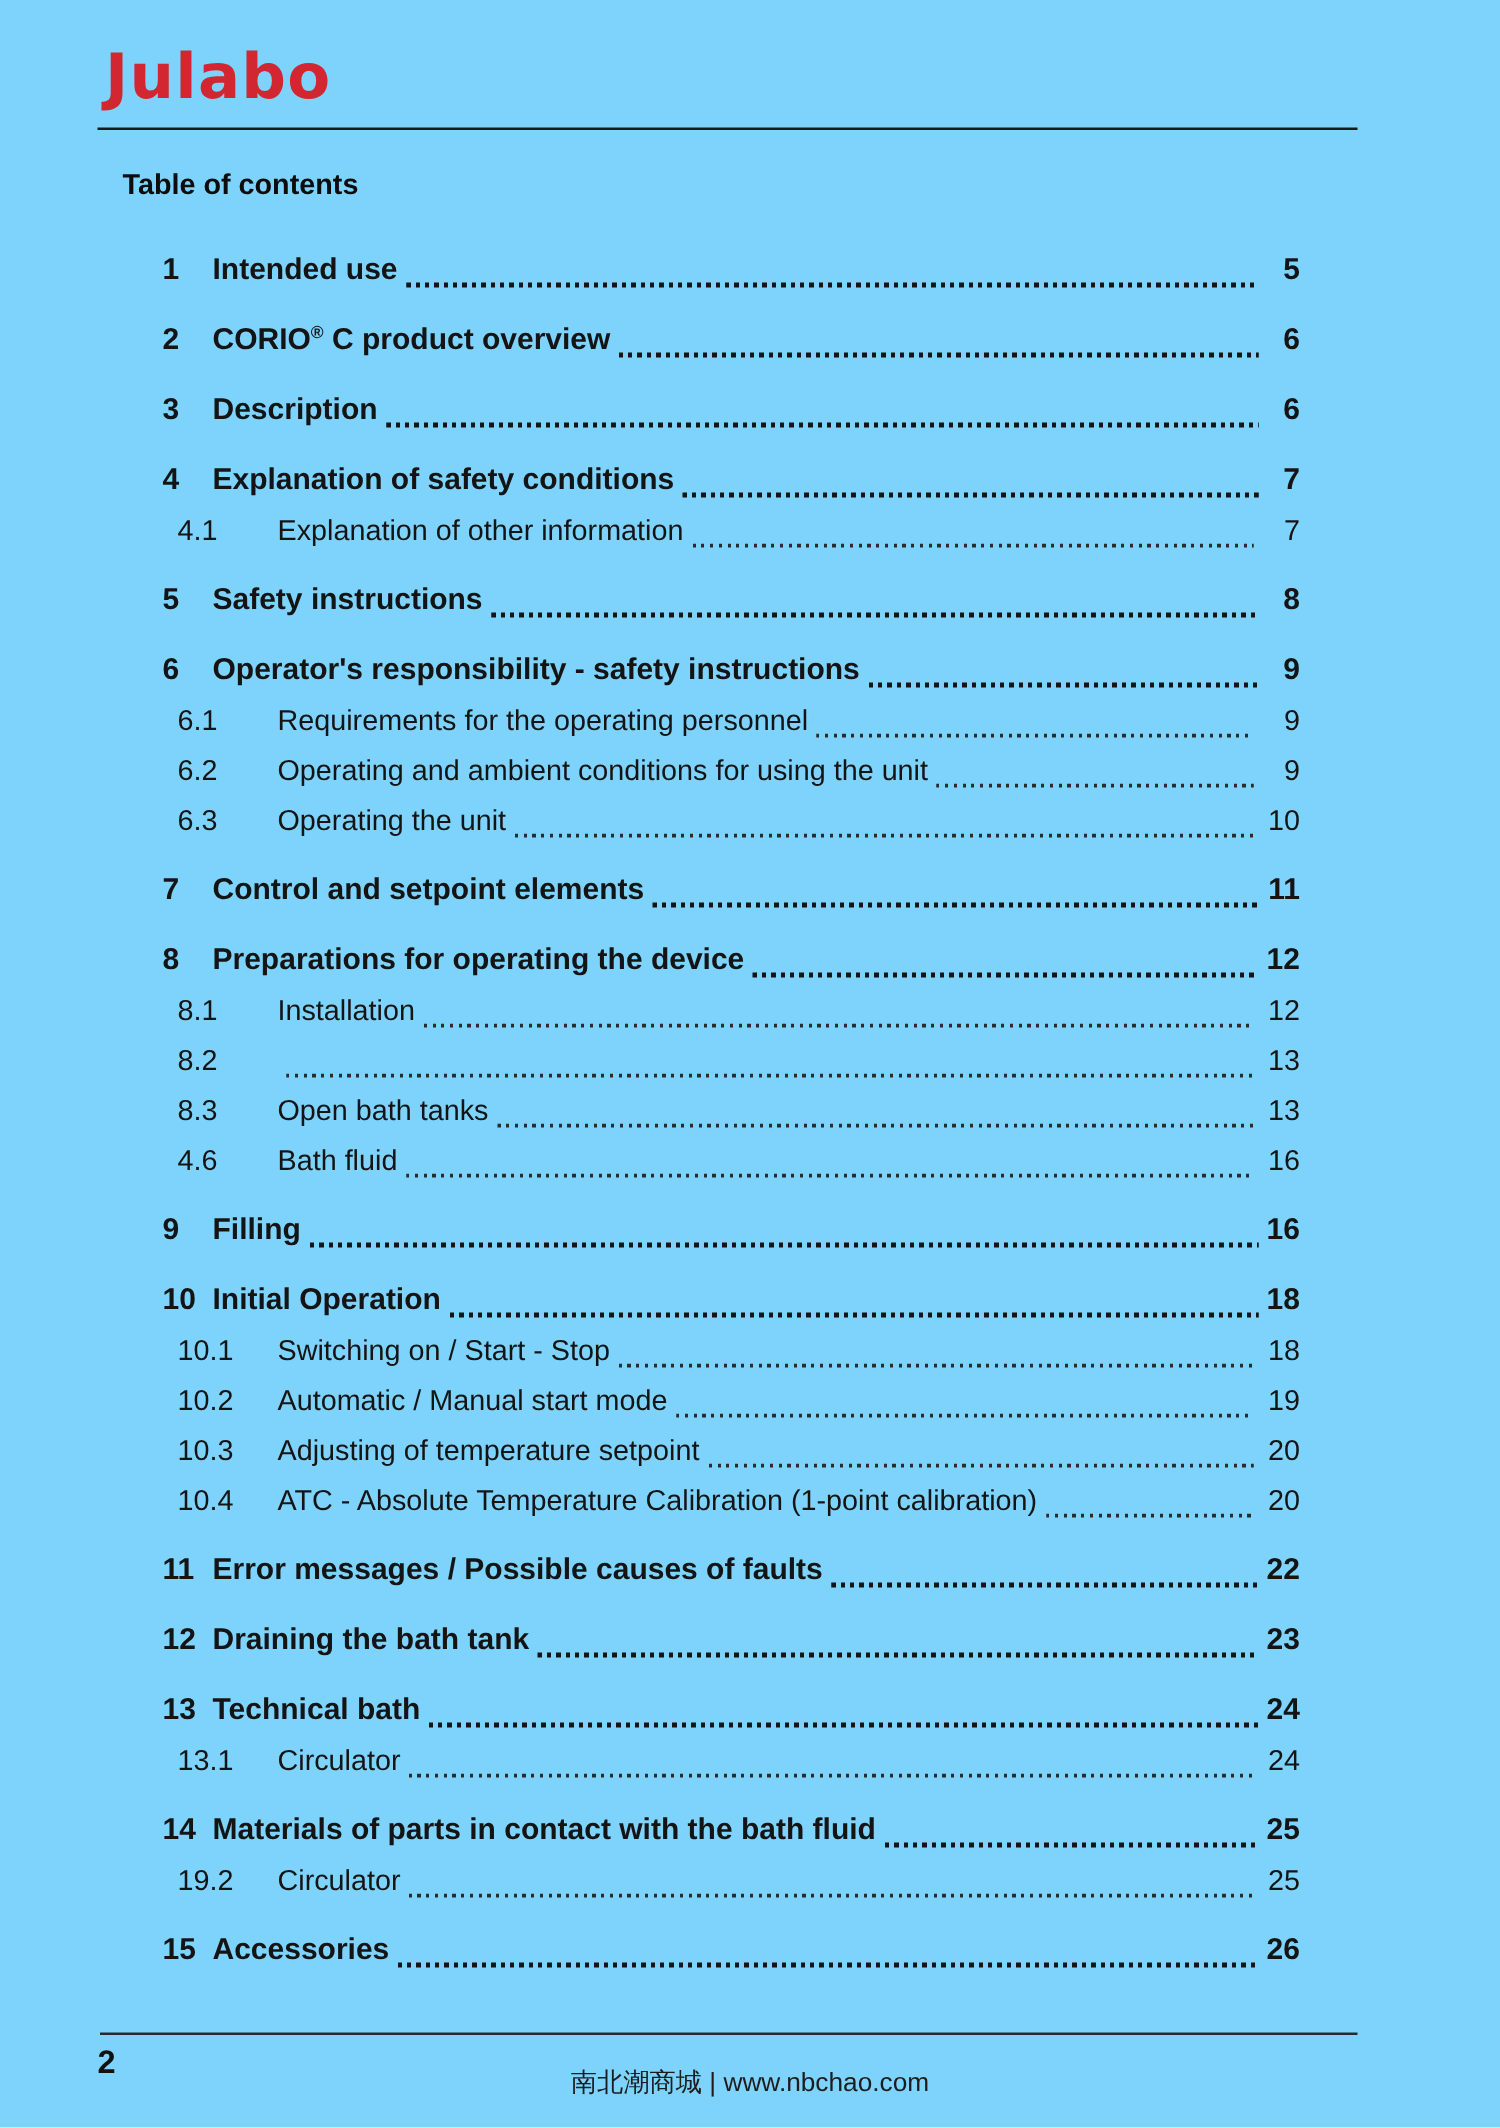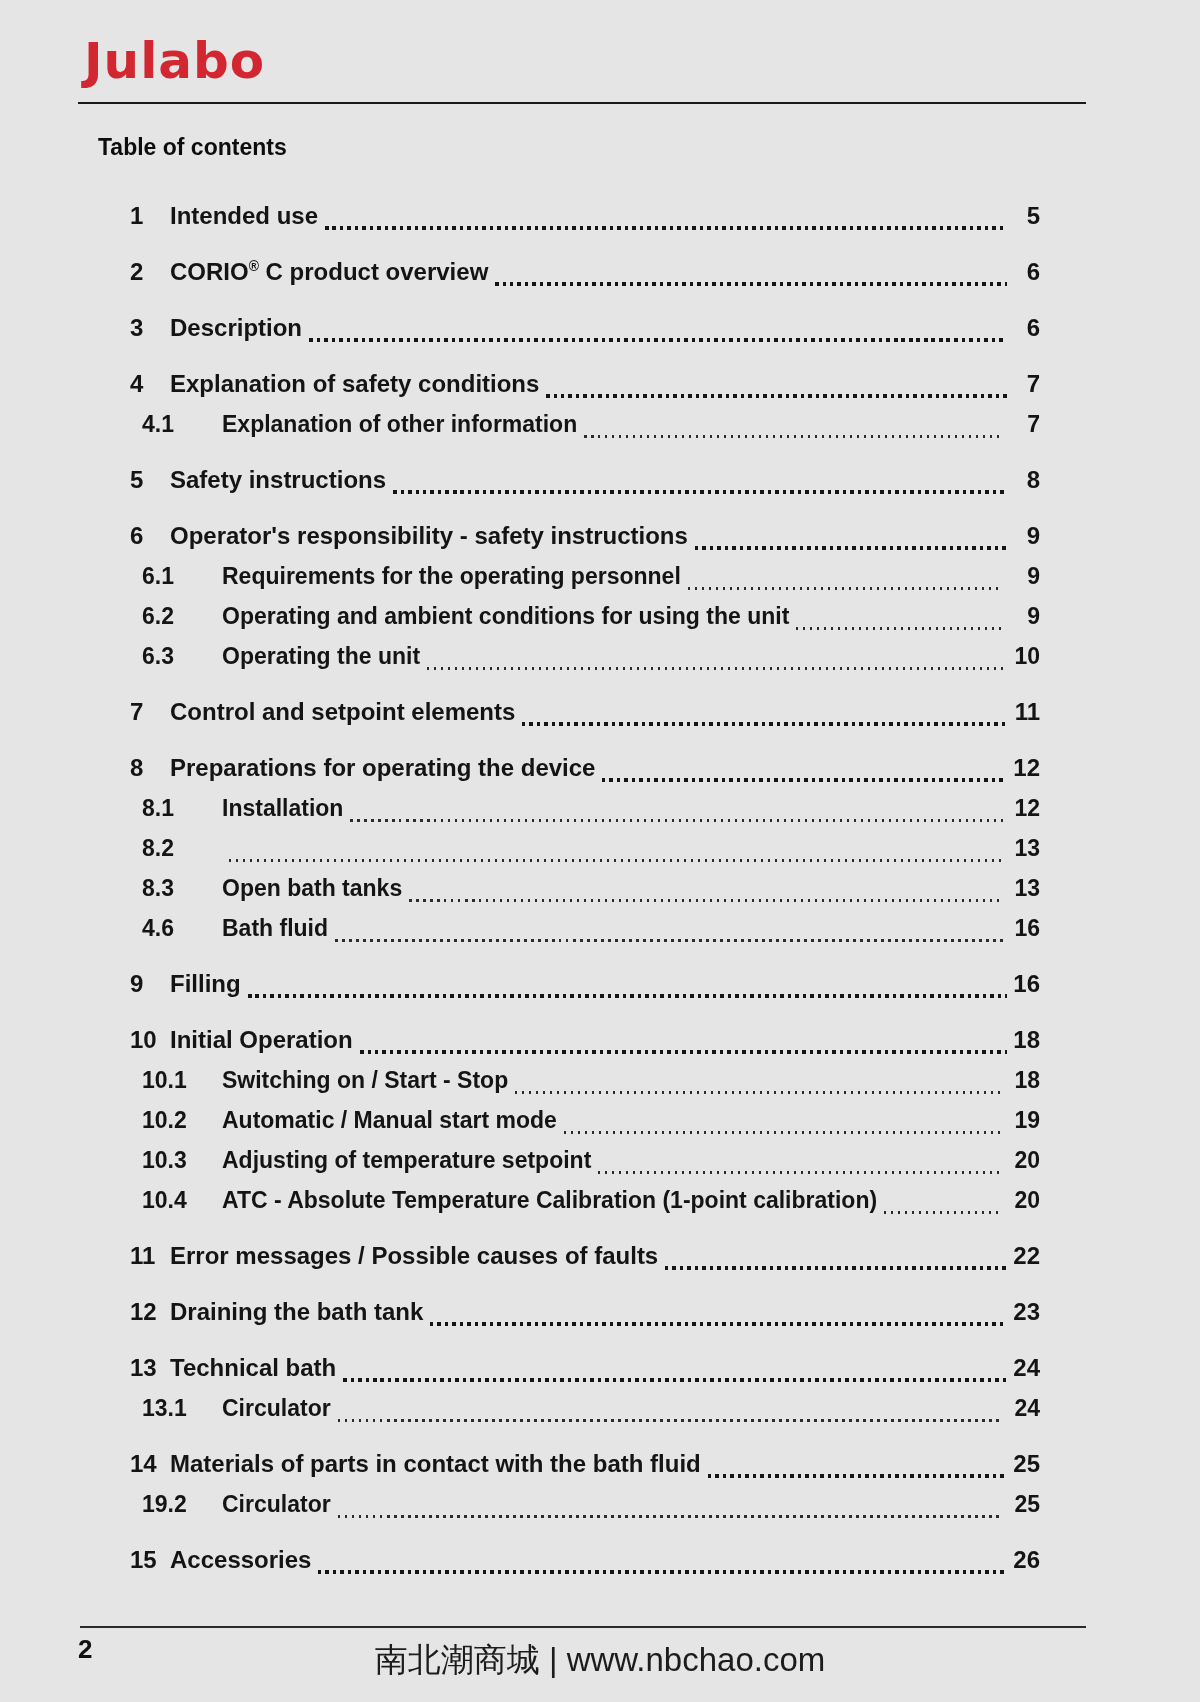--- a/index.html
+++ b/index.html
@@ -1,19 +1,19 @@
 <!DOCTYPE html>
 <html><head>
 <meta charset="utf-8">
 <style>
   html,body{margin:0;padding:0;background:#ffffff;}
   .page{
     position:relative;
     width:1200px;height:1702px;
-    background:#e5e5e5;
+    background:#7dd3fc;
     font-family:"Liberation Sans","DejaVu Sans",sans-serif;
     color:#111;
     overflow:hidden;
   }
   .header{padding-top:36px;}
   .logo{
     margin-left:84px;
     font-family:"DejaVu Sans","Liberation Sans",sans-serif;
     font-weight:bold;
     font-size:50px;
@@ -46,21 +46,21 @@
     color:#141414;
     white-space:nowrap;
   }
   .row.main{
     margin-top:16px;
     font-weight:bold;
     font-size:24px;
   }
   .num{flex:0 0 auto;}
   .main .num{width:40px;}
-  .sub{margin-left:12px;font-weight:bold;}
+  .sub{margin-left:12px;}
   .sub .num{width:80px;}
   .title{flex:0 0 auto;}
   .title sup{font-size:58%;line-height:0;vertical-align:super;}
   .leader{
     flex:1 1 auto;
     align-self:flex-end;
   }
   .main .leader{
     height:4px;
     margin:0 3px 6px 7px;
@@ -85,23 +85,23 @@
   .footer-row{position:relative;height:46px;}
   .footer-pagenum{
     position:absolute;
     left:78px;top:6px;
     font-size:26px;
     font-weight:bold;
     color:#111;
   }
   .footer-site{
     position:absolute;
-    left:0;right:0;top:10px;
+    left:0;right:0;top:24px;
     text-align:center;
-    font-size:33px;
+    font-size:21px;
     color:#1c1c1c;
     font-family:"Liberation Sans","DejaVu Sans",sans-serif;
   }
 </style>
 </head>
 <body>
 
 <div class="page">
   <div class="header">
     <div class="logo" style="color: rgb(210, 39, 48);">Julabo</div>

